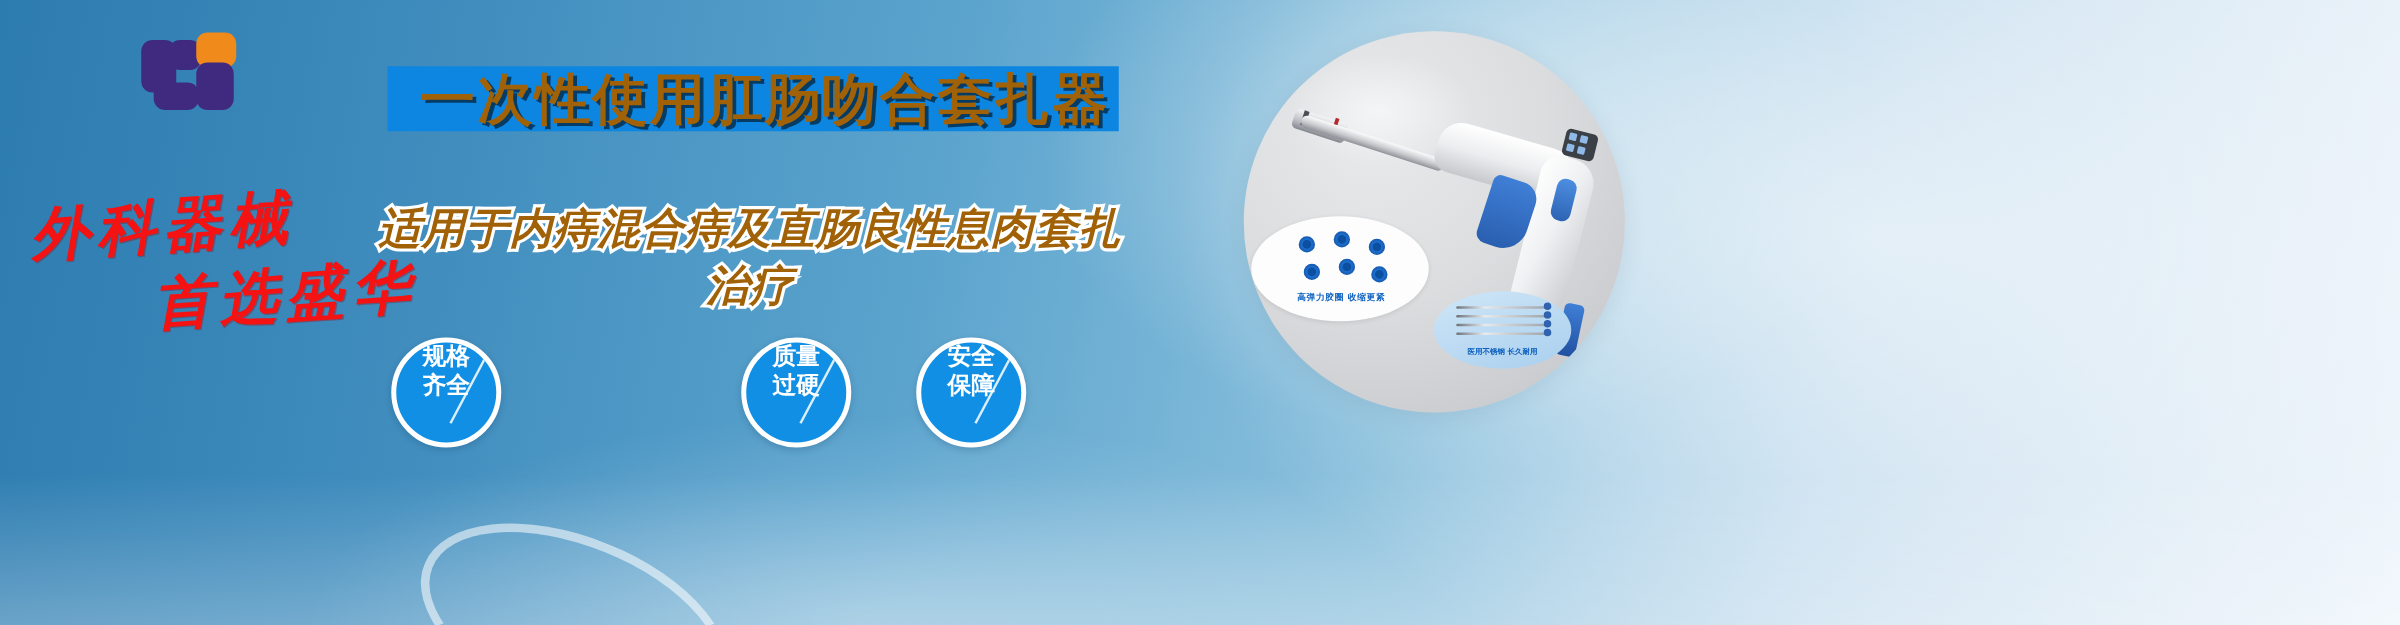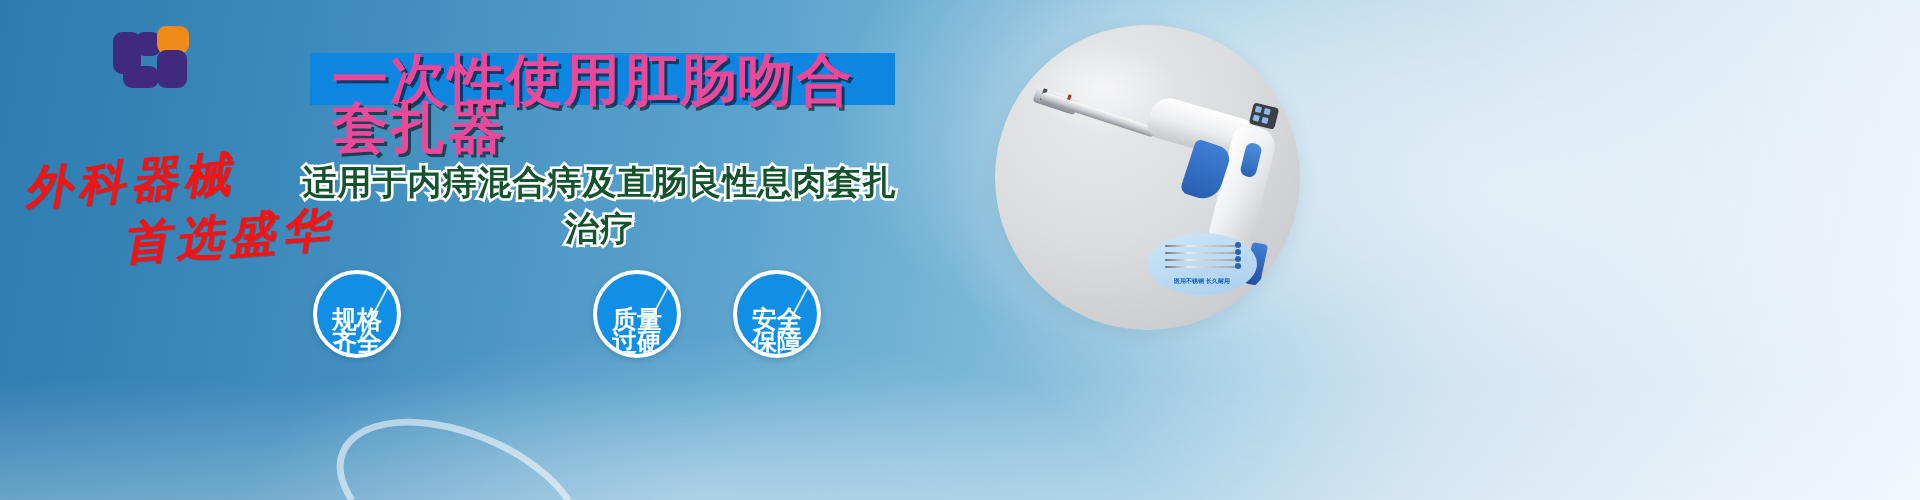--- a/index.html
+++ b/index.html
@@ -31,46 +31,46 @@
   .lm2{left:22px; top:6px;  width:26px;height:24px;background:#3f2a80;}
   .lm3{left:44px; top:0px;  width:32px;height:28px;background:#ef8a1b;}
   .lm4{left:44px; top:24px; width:30px;height:38px;background:#3f2a80;}
   .lm5{left:10px; top:40px; width:36px;height:22px;background:#3f2a80;}
   .logo-text{margin-top:6px;font-size:25px;font-weight:bold;color:#1a1a2e;letter-spacing:8px;
     font-family:"DejaVu Sans","Liberation Sans",sans-serif;text-indent:8px;}
 
   
   .title-bar{position:absolute;left:310px;top:53px;width:585px;height:52px;background:#0d86e2;}
   .title-text{position:absolute;left:332px;top:56px;width:560px;height:48px;line-height:48px;
-    text-align:left;color:#ec4899;font-size:56px;font-weight:bold;letter-spacing:2px;
+    text-align:center;color:#a16207;font-size:44px;font-weight:bold;letter-spacing:2px;
     font-family:"DejaVu Sans","Liberation Sans",sans-serif;
     text-shadow:3px 3px 0 rgba(0,0,0,.55);}
 
   
   .subtitle{position:absolute;left:295px;top:160px;width:610px;text-align:center;
-    font-size:34px;font-weight:bold;letter-spacing:1px;color:#14532d;
+    font-size:34px;font-weight:bold;letter-spacing:1px;color:#a16207;
     font-family:"DejaVu Sans","Liberation Sans",sans-serif;
-    -webkit-text-stroke:5px #ffffff;paint-order:stroke fill;}
+    -webkit-text-stroke:5px #ffffff;paint-order:stroke fill;font-style:italic;}
 
   
   .callig{position:absolute;color:#f51212;font-weight:bold;
     font-family:"DejaVu Serif","Liberation Serif",serif;
     letter-spacing:6px;font-style:italic;
     text-shadow:1px 1px 0 rgba(160,0,0,.35);}
   .callig-1{left:24px;top:150px;font-size:47px;transform:rotate(-4deg);}
   .callig-2{left:122px;top:205px;font-size:47px;transform:rotate(-4deg);}
 
   
   .badges{position:absolute;left:313px;top:270px;width:560px;height:92px;}
   .badge{position:absolute;top:0;width:88px;height:88px;border-radius:50%;
     background:#118fe4;border:4px solid #ffffff;
     box-shadow:0 2px 6px rgba(0,40,80,.20);
-    color:#ffffff;font-size:25px;font-weight:bold;line-height:23px;
+    color:#ffffff;font-size:19px;font-weight:bold;line-height:23px;
     font-family:"DejaVu Sans","Liberation Sans",sans-serif;
-    display:flex;align-items:flex-end;justify-content:center;text-align:center;
+    display:flex;align-items:flex-start;justify-content:center;text-align:center;
     overflow:hidden;}
   .badge span{position:relative;z-index:2;}
   .badge:after{content:"";position:absolute;z-index:1;width:2px;height:58px;
     background:rgba(255,255,255,.85);right:22px;top:10px;transform:rotate(28deg);}
   .b0{left:0px;} .b1{left:140px;} .b2{left:280px;} .b3{left:420px;}
 
   
   .photo{position:absolute;left:995px;top:25px;width:305px;height:305px;border-radius:50%;
     background:radial-gradient(circle at 34% 26%, #e9eaec 0%, #dcdddf 45%, #cccdd0 78%, #c0c1c4 100%);
     overflow:hidden;box-shadow:0 4px 18px rgba(40,70,100,.10);}
@@ -195,20 +195,29 @@
       <div class="dev-key" style="left:12px;top:3px;"></div>
       <div class="dev-key" style="left:3px;top:12px;"></div>
       <div class="dev-key" style="left:12px;top:12px;"></div>
     </div>
     <div class="dev-grip"></div>
     <div class="dev-trigger"></div>
     <div class="dev-blue-btn"></div>
     <div class="dev-tail"></div>
   </div>
 
+  <div class="inset-rings">
+    <div class="ring" style="left:38px;top:16px;"></div>
+    <div class="ring" style="left:66px;top:12px;"></div>
+    <div class="ring" style="left:94px;top:18px;"></div>
+    <div class="ring" style="left:42px;top:38px;"></div>
+    <div class="ring" style="left:70px;top:34px;"></div>
+    <div class="ring" style="left:96px;top:40px;"></div>
+    <div class="ring-cap">高弹力胶圈 收缩更紧</div>
+  </div>
 
   <div class="inset-needles">
     <div class="needle" style="left:18px;top:12px;width:76px;"></div>
     <div class="needle" style="left:18px;top:19px;width:76px;"></div>
     <div class="needle" style="left:18px;top:26px;width:76px;"></div>
     <div class="needle" style="left:18px;top:33px;width:76px;"></div>
     <div class="needle-head" style="left:88px;top:9px;"></div>
     <div class="needle-head" style="left:88px;top:16px;"></div>
     <div class="needle-head" style="left:88px;top:23px;"></div>
     <div class="needle-head" style="left:88px;top:30px;"></div>

